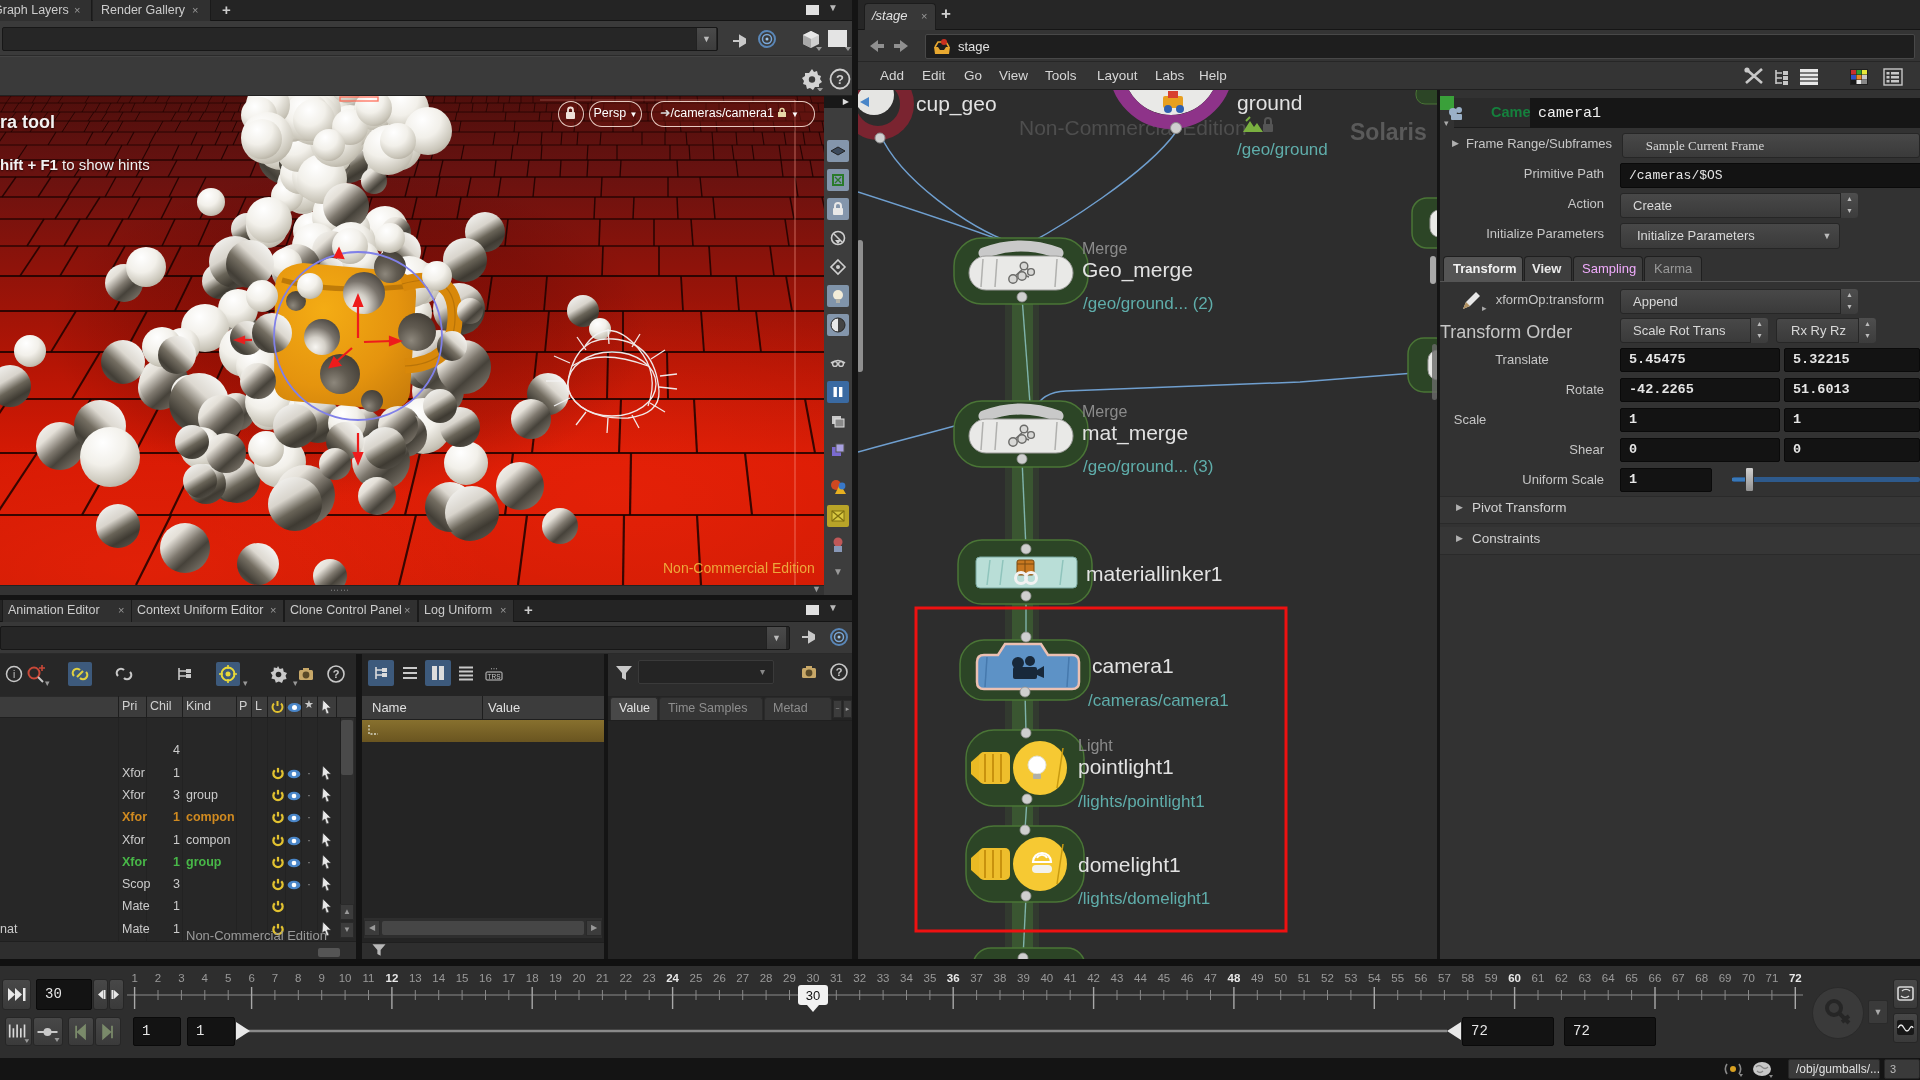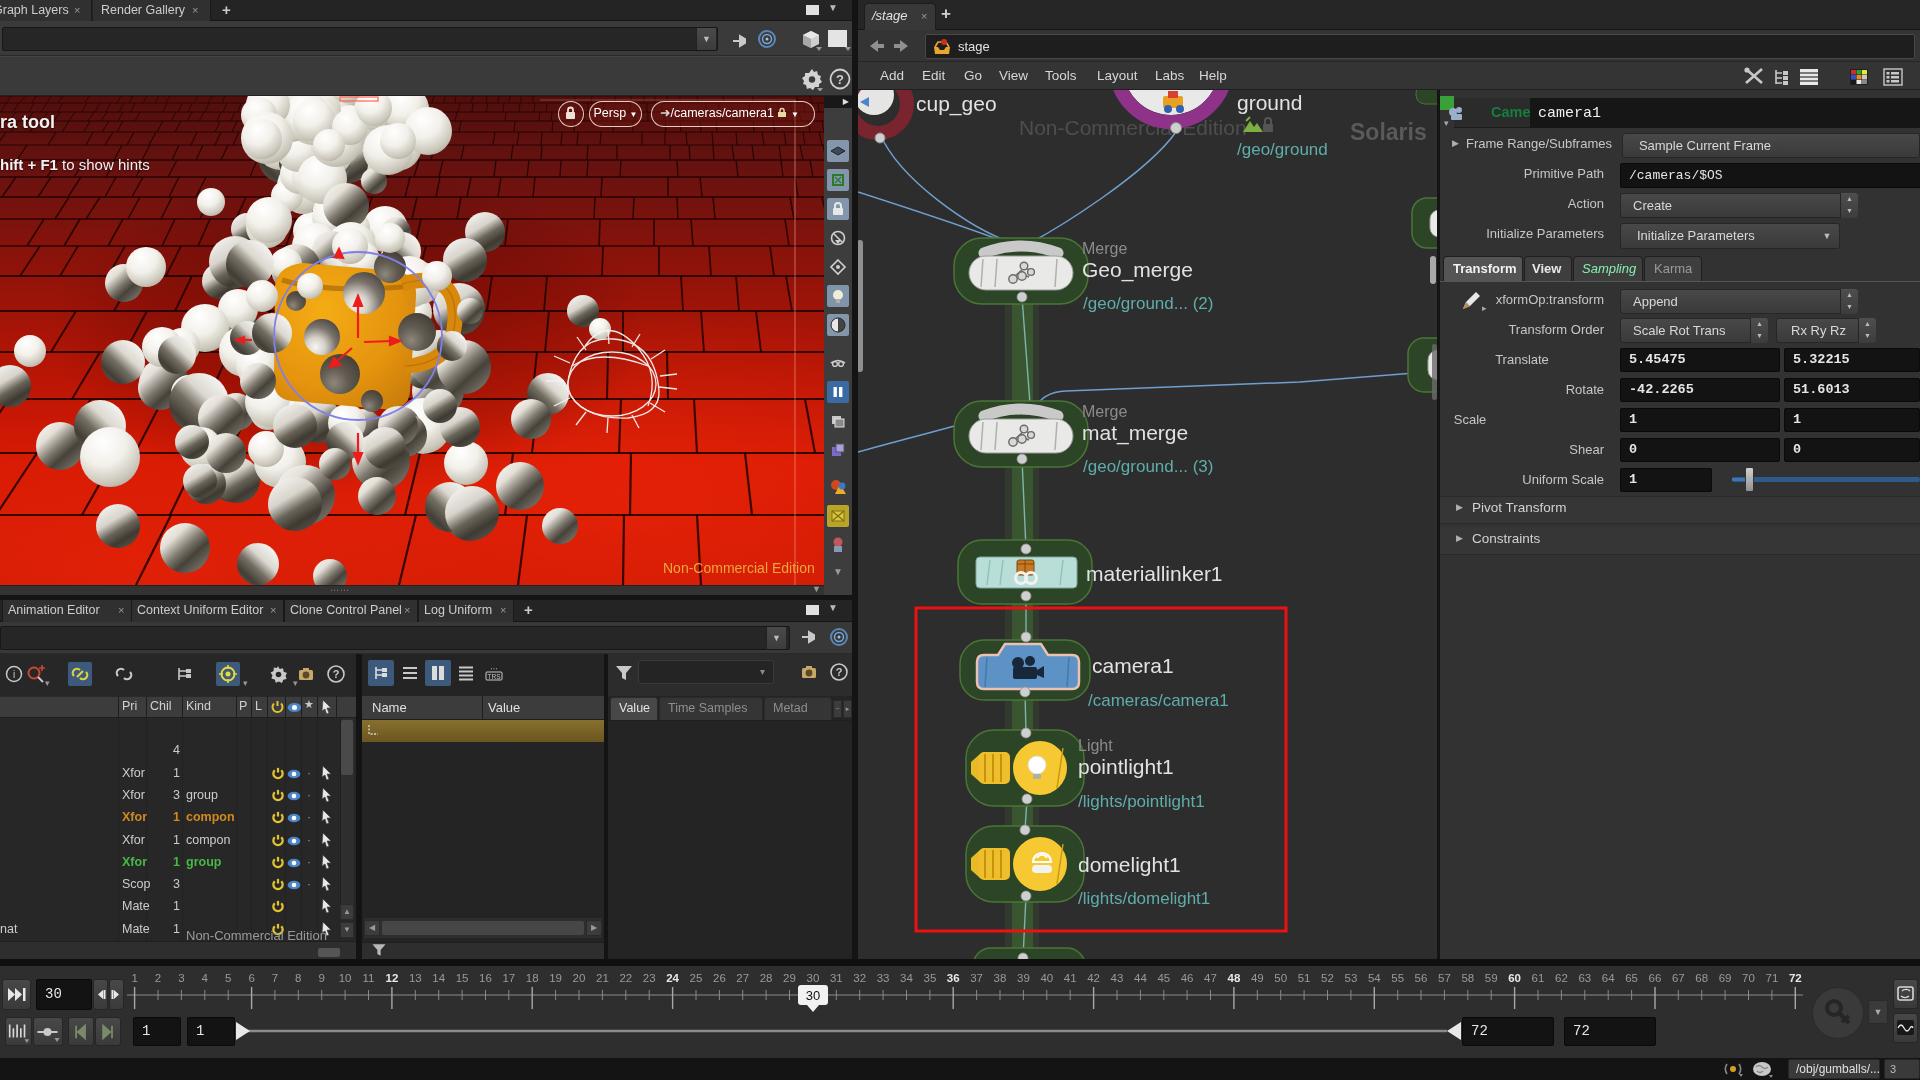--- a/index.html
+++ b/index.html
@@ -1386,21 +1386,21 @@
     <circle cx="7" cy="9" r="4" fill="#9ab0c8"></circle>
     <circle cx="13" cy="7" r="3" fill="#9ab0c8"></circle>
     <rect x="5" y="11" width="11" height="6" rx="1" fill="#9ab0c8"></rect>
   </svg>
 <div class="abs " style="left:1491px;top:104px;font-size:14.5px;color:#15803d;white-space:nowrap;font-weight:bold">Camera</div>
 <div class="abs " style="left:1530px;top:98px;width:390px;height:30px;background:#161616"></div>
 <div class="abs mono" style="left:1538px;top:105px;font-size:15px;color:#f0f0f0;white-space:nowrap;">camera1</div>
 <div class="abs " style="left:1444px;top:118px;font-size:9px;color:#aaa;white-space:nowrap;">▾</div>
 <div class="abs " style="left:1452px;top:138px;font-size:9px;color:#b0b0b0;white-space:nowrap;">▶</div>
 <div class="abs " style="left:1466px;top:136px;font-size:13px;color:#c6c6c6;white-space:nowrap;">Frame Range/Subframes</div>
-<div class="abs btn" style="left:1622px;top:133px;width:298px;height:25px;">
+<div class="abs btn" style="left:1622px;top:133px;width:298px;height:25px;font-family:Liberation Serif, serif;">
     <div style="text-align:center;line-height:23px;width:164px">Sample Current Frame</div>
   </div>
 <div class="abs " style="left:1440px;top:166px;font-size:13px;color:#c6c6c6;white-space:nowrap;width:164px;text-align:right">Primitive Path</div>
 <div class="abs fld" style="left:1620px;top:163px;width:336px;height:25px;"><span style="line-height:23px">/cameras/$OS</span></div>
 <div class="abs " style="left:1440px;top:196px;font-size:13px;color:#c6c6c6;white-space:nowrap;width:164px;text-align:right">Action</div>
 <div class="abs btn" style="left:1620px;top:193px;width:238px;height:25px;">
     <div style="padding-left:12px;line-height:23px">Create</div>
   </div>
 <div class="abs " style="left:1840px;top:193px;width:18px;height:25px;background:linear-gradient(#4e4e4e,#3c3c3c);border-left:1px solid #262626;border-radius:0 3px 3px 0">
     <div style="text-align:center;color:#bbb;font-size:7px;line-height:11.5px">▲<br>▼</div>
@@ -1411,37 +1411,37 @@
   </div>
 <div class="abs " style="left:1816px;top:224px;width:22px;height:24px;">
     <div style="text-align:center;color:#bbb;font-size:9px;line-height:24px">▼</div>
   </div>
 <div class="abs " style="left:1440px;top:254px;width:480px;height:28px;background:#323232"></div>
 <div class="abs " style="left:1443px;top:256px;width:80px;height:26px;background:#555555;border:1px solid #1f1f1f;border-bottom:none;border-radius:4px 4px 0 0"></div>
 <div class="abs " style="left:1453px;top:261px;font-size:13px;color:#f2f2f2;white-space:nowrap;font-weight:bold">Transform</div>
 <div class="abs " style="left:1524px;top:256px;width:48px;height:26px;background:#3e3e3e;border:1px solid #1f1f1f;border-bottom:none;border-radius:4px 4px 0 0"></div>
 <div class="abs " style="left:1532px;top:261px;font-size:13px;color:#e8e8e8;white-space:nowrap;font-weight:bold">View</div>
 <div class="abs " style="left:1573px;top:256px;width:70px;height:26px;background:#3e3e3e;border:1px solid #1f1f1f;border-bottom:none;border-radius:4px 4px 0 0"></div>
-<div class="abs " style="left:1582px;top:261px;font-size:13px;color:#86efac;white-space:nowrap;font-style:italic;">Sampling</div>
+<div class="abs " style="left:1582px;top:261px;font-size:13px;color:#f0abfc;white-space:nowrap;">Sampling</div>
 <div class="abs " style="left:1644px;top:256px;width:58px;height:26px;background:#3e3e3e;border:1px solid #1f1f1f;border-bottom:none;border-radius:4px 4px 0 0"></div>
 <div class="abs " style="left:1654px;top:261px;font-size:13px;color:#9a9a9a;white-space:nowrap;">Karma</div>
 <div class="abs " style="left:1440px;top:281px;width:480px;height:1px;background:#555"></div>
 <svg class="abs" style="left:1460px;top:290px" width="22" height="22" viewBox="0 0 22 22">
     <path d="M3 19 L6 12 L16 2 L20 6 L10 16 Z" fill="#e8e8e8"></path>
     <path d="M3 19 L6 12 L10 16 Z" fill="#b09060"></path>
   </svg>
 <div class="abs " style="left:1482px;top:303px;font-size:9px;color:#aaa;white-space:nowrap;">▸</div>
 <div class="abs " style="left:1440px;top:292px;font-size:13px;color:#c6c6c6;white-space:nowrap;width:164px;text-align:right">xformOp:transform</div>
 <div class="abs btn" style="left:1620px;top:289px;width:238px;height:25px;">
     <div style="padding-left:12px;line-height:23px">Append</div>
   </div>
 <div class="abs " style="left:1840px;top:289px;width:18px;height:25px;background:linear-gradient(#4e4e4e,#3c3c3c);border-left:1px solid #262626;border-radius:0 3px 3px 0">
     <div style="text-align:center;color:#bbb;font-size:7px;line-height:11.5px">▲<br>▼</div>
   </div>
-<div class="abs " style="left:1440px;top:322px;font-size:13px;color:#c6c6c6;white-space:nowrap;width:164px;text-align:right">Transform Order</div>
+<div class="abs " style="left:1440px;top:322px;font-size:18px;color:#c6c6c6;white-space:nowrap;width:164px;text-align:left">Transform Order</div>
 <div class="abs btn" style="left:1620px;top:318px;width:148px;height:25px;">
     <div style="padding-left:12px;line-height:23px">Scale Rot Trans</div>
   </div>
 <div class="abs " style="left:1750px;top:318px;width:18px;height:25px;background:linear-gradient(#4e4e4e,#3c3c3c);border-left:1px solid #262626;border-radius:0 3px 3px 0">
     <div style="text-align:center;color:#bbb;font-size:7px;line-height:11.5px">▲<br>▼</div>
   </div>
 <div class="abs btn" style="left:1776px;top:318px;width:100px;height:25px;">
     <div style="padding-left:14px;line-height:23px">Rx Ry Rz</div>
   </div>
 <div class="abs " style="left:1858px;top:318px;width:18px;height:25px;background:linear-gradient(#4e4e4e,#3c3c3c);border-left:1px solid #262626;border-radius:0 3px 3px 0">

